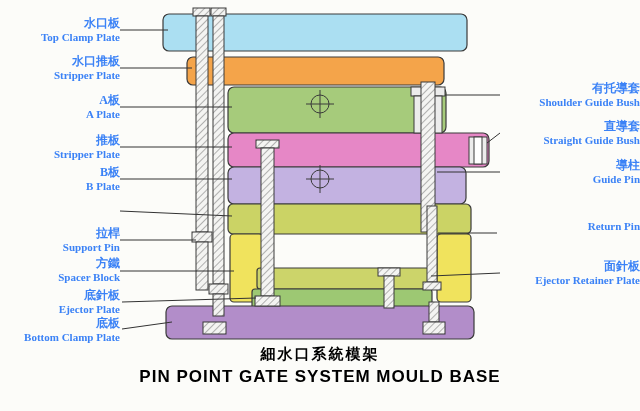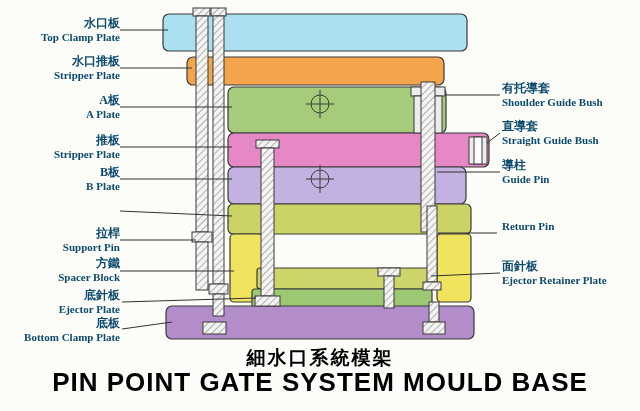--- a/index.html
+++ b/index.html
@@ -2,32 +2,32 @@
 <html><head>
 <meta charset="utf-8">
 <style>
   html,body{margin:0;padding:0;}
   #canvas{
     position:relative;width:640px;height:411px;
     background:#fcfcf9;overflow:hidden;
     font-family:"Liberation Serif","DejaVu Serif",serif;
   }
   #diagram{position:absolute;left:0;top:0;}
-  .lbl{position:absolute;line-height:14px;font-weight:bold;color:#0c4a6e;}
+  .lbl{position:absolute;line-height:14px;font-weight:bold;color:#3b82f6;}
   .lbl.left{left:0;width:120px;text-align:right;}
-  .lbl.right{left:502px;width:138px;text-align:left;}
+  .lbl.right{left:502px;width:138px;text-align:right;}
   .lbl .zh{font-size:12px;}
   .lbl .en{font-size:11px;}
   .title-zh{
     position:absolute;top:345px;left:0;width:640px;text-align:center;
-    font-size:19px;font-weight:bold;letter-spacing:2px;color:#000;
+    font-size:15px;font-weight:bold;letter-spacing:2px;color:#000;
   }
   .title-en{
     position:absolute;top:367px;left:0;width:640px;text-align:center;
-    font-size:26px;font-weight:bold;letter-spacing:1px;color:#000;
+    font-size:17px;font-weight:bold;letter-spacing:1px;color:#000;
     font-family:"Liberation Sans","DejaVu Sans",sans-serif;
   }
 </style>
 </head>
 <body>
 
 <div id="canvas">
 
   <svg id="diagram" width="640" height="411" viewBox="0 0 640 411">
     <defs>

